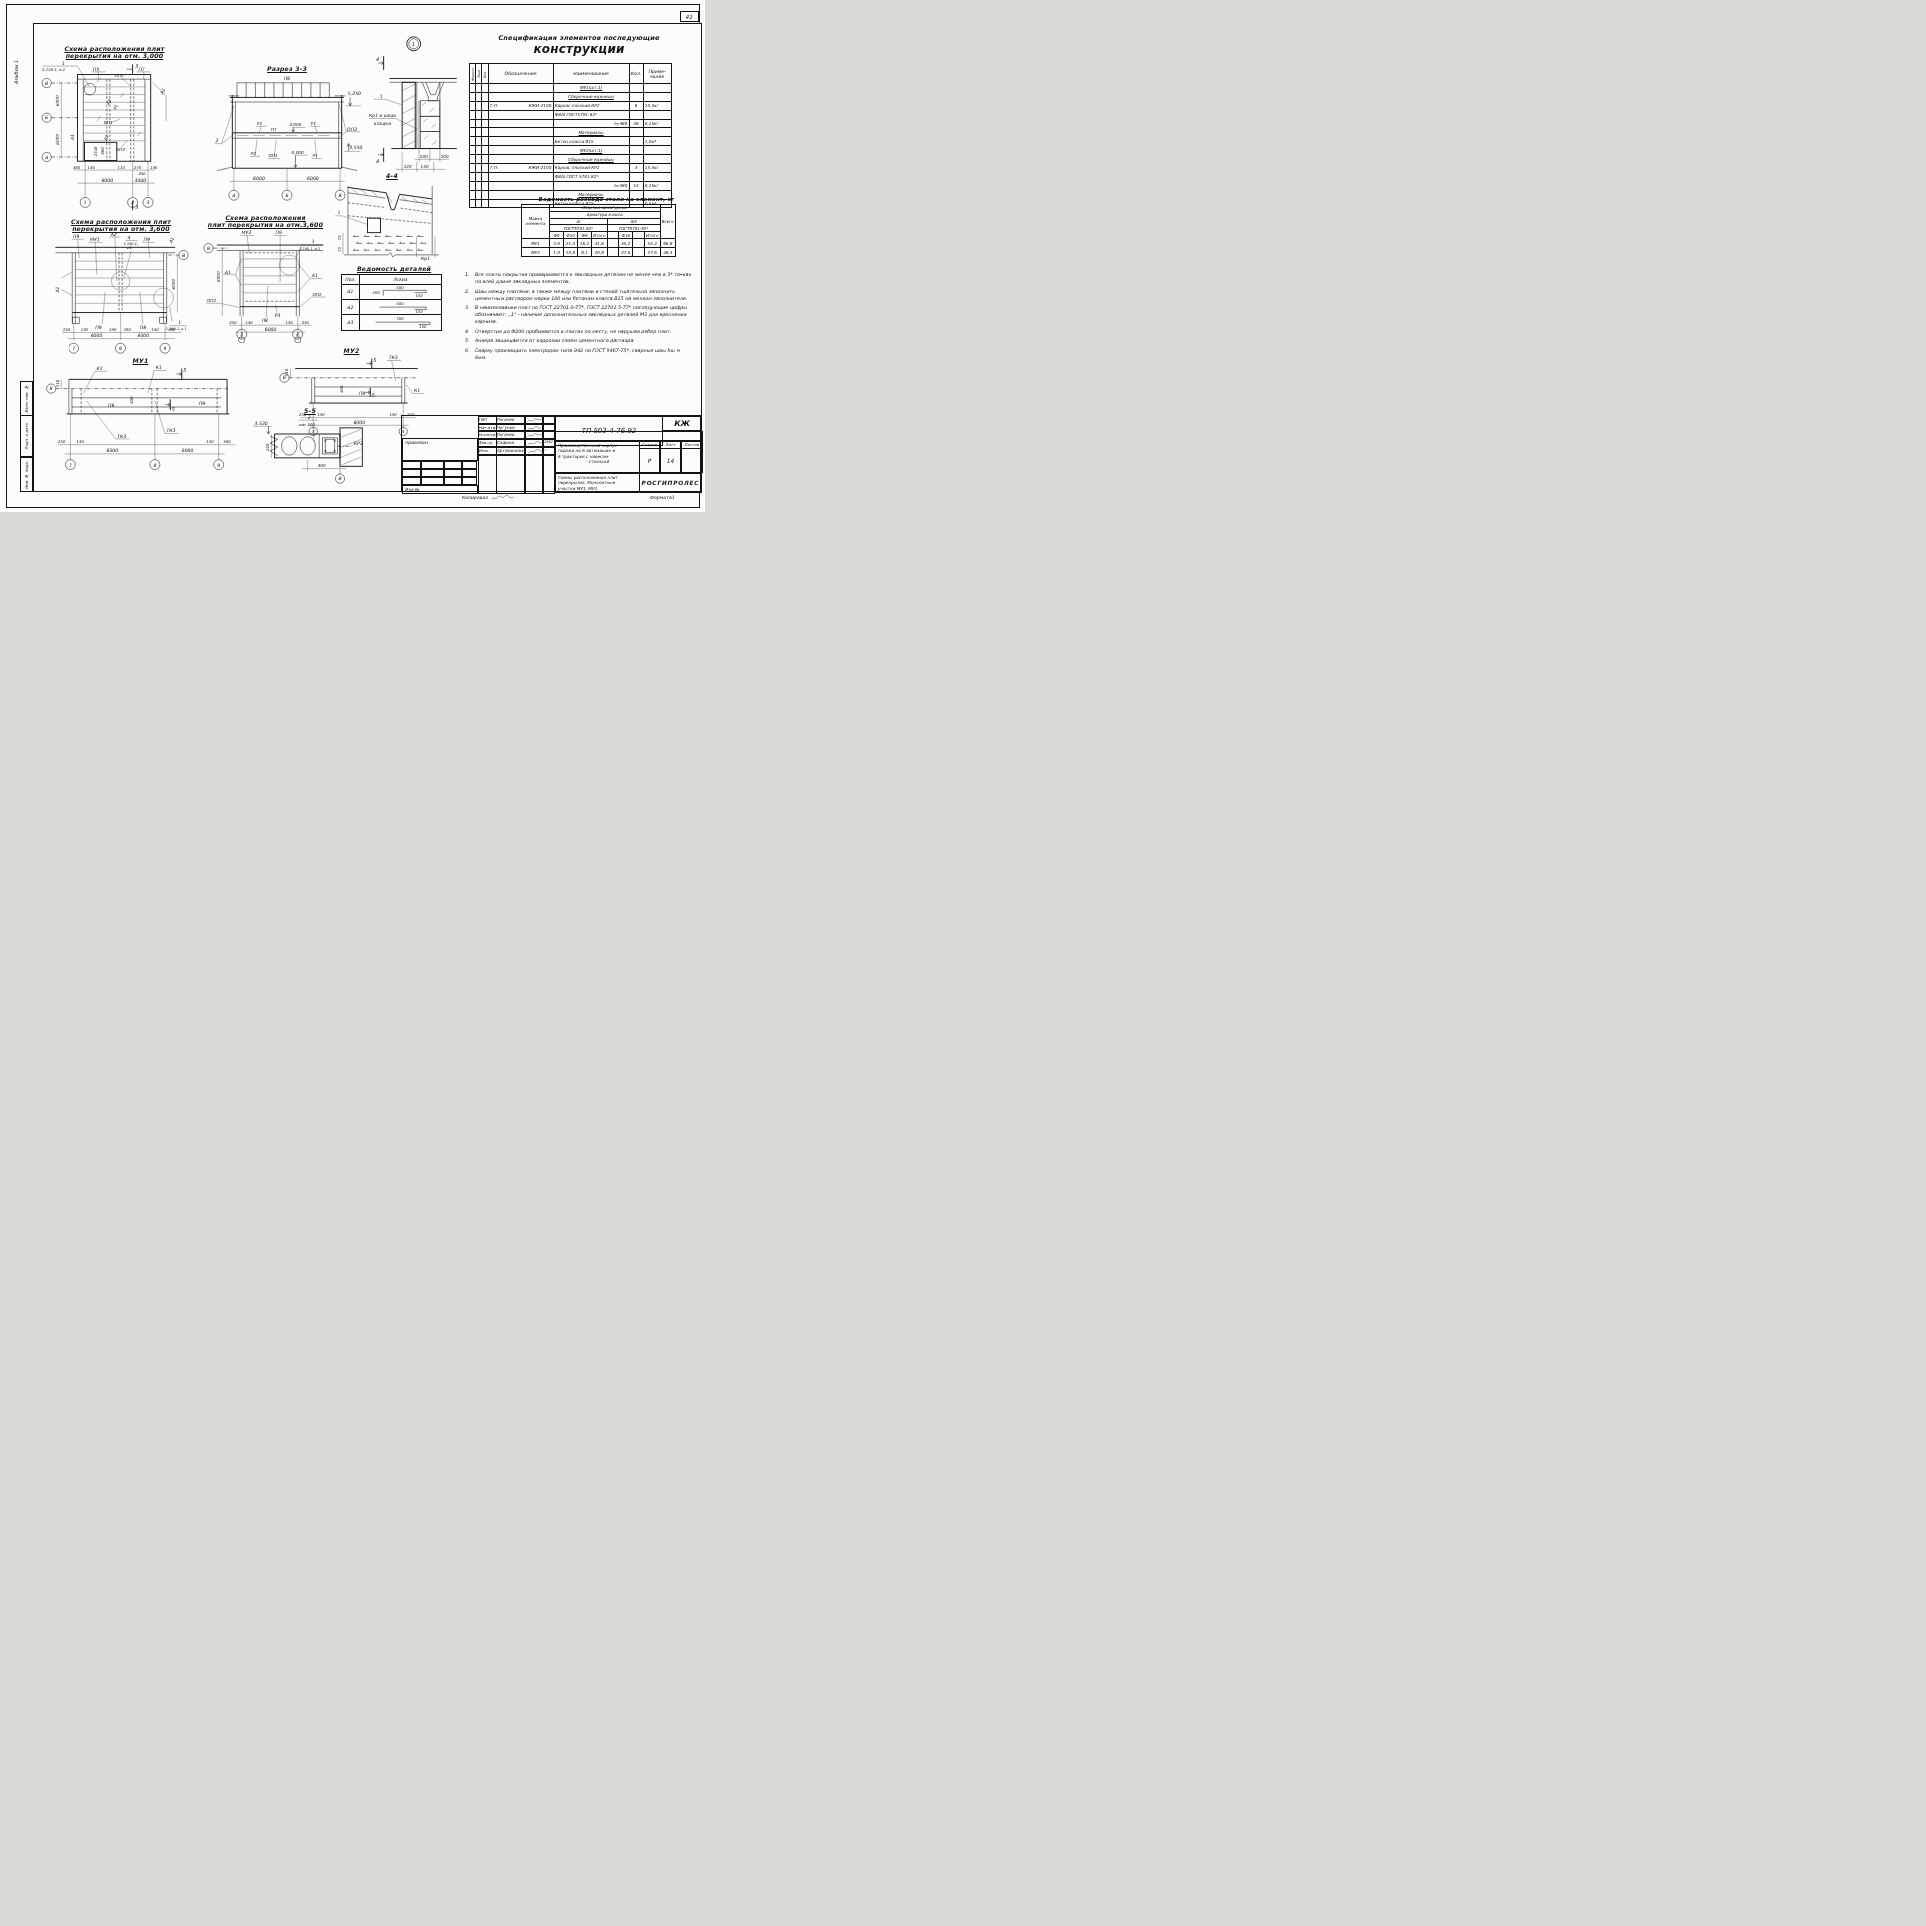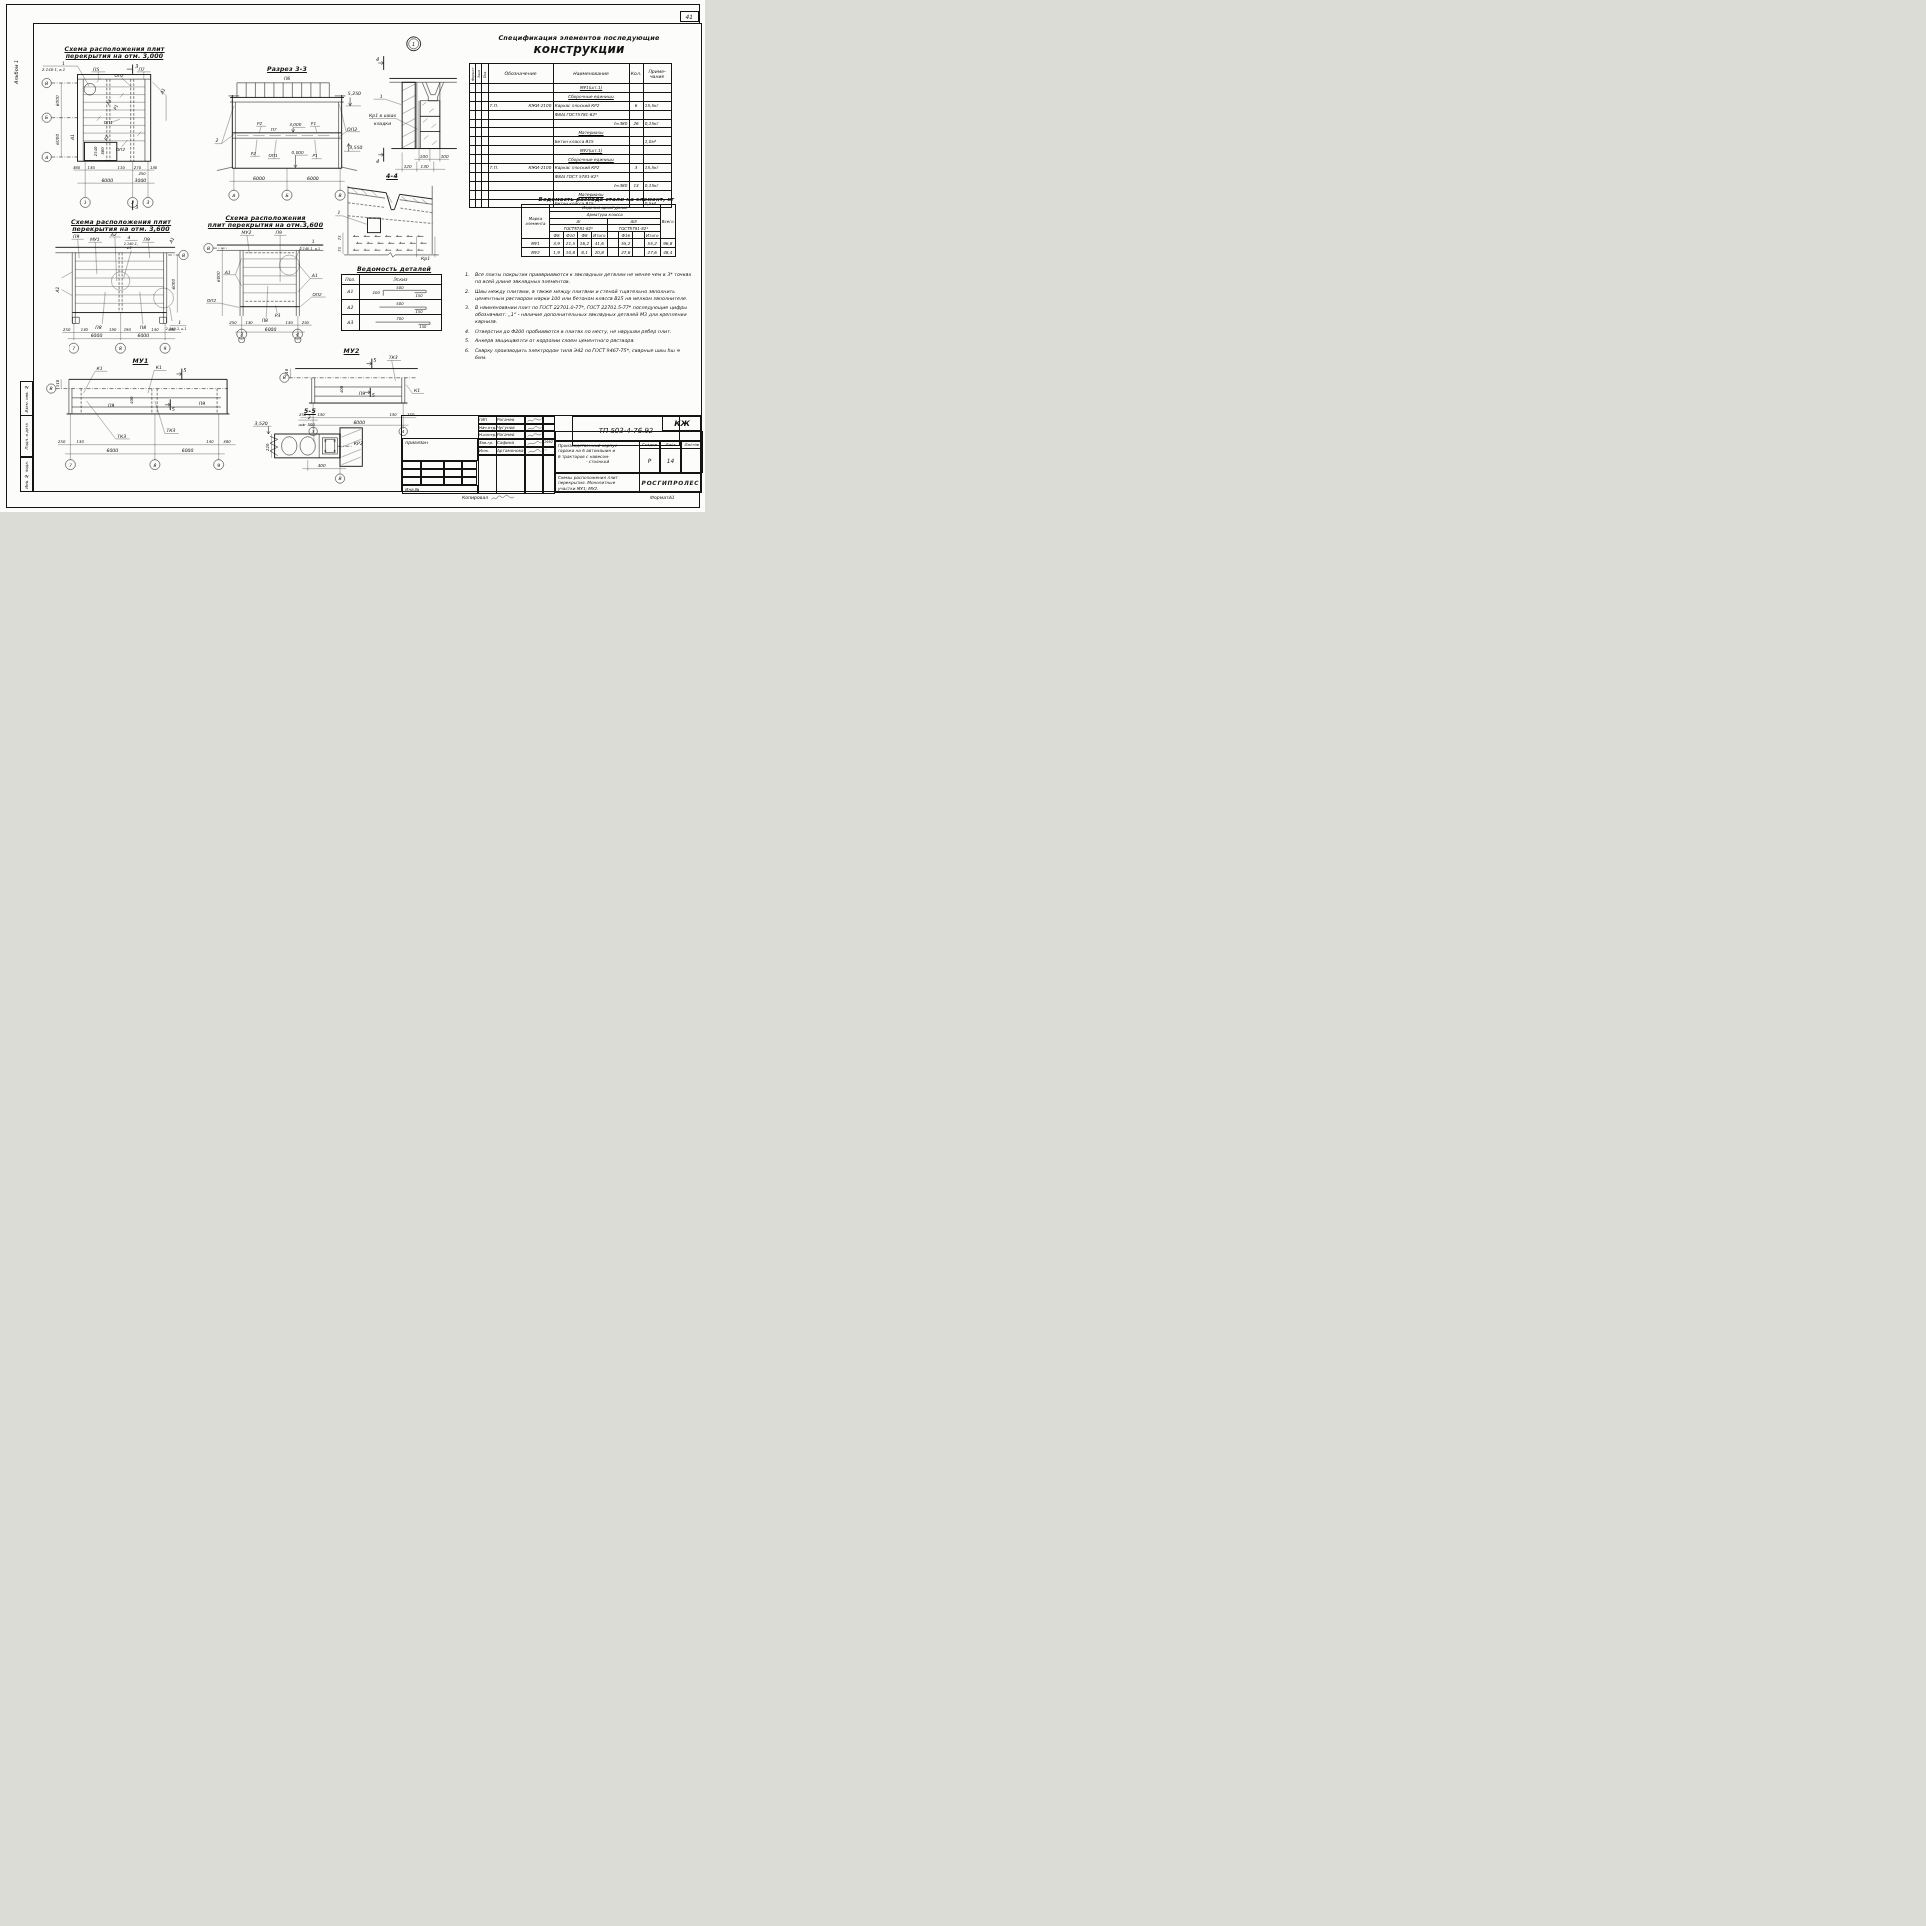--- a/index.html
+++ b/index.html
@@ -1011,21 +1011,21 @@
         <svg width="17" height="7" viewBox="0 0 44 18">
           <path class="sigpath" d="M6 12 C12 4,18 14,26 6 S34 12,40 8"></path>
         </svg>
       </div>
     <div class="cell" style="left:141px;top:31px;width:11.6px;height:7.7px;font-size:3.5px">~</div>
     <div class="cell" style="left:76px;top:39px;width:18.5px;height:39px"></div>
     <div class="cell" style="left:94px;top:39px;width:29px;height:39px"></div>
     <div class="cell" style="left:123px;top:39px;width:17.7px;height:39px"></div>
     <div class="cell" style="left:141px;top:39px;width:11.6px;height:39px"></div>
 
-    <div class="cell" style="left:170px;top:0;width:108px;height:30px;font-size:7px;display:flex;align-items:center;justify-content:center">ТП 503-4-76.92</div>
+    <div class="cell" style="left:153px;top:0;width:108px;height:30px;font-size:7px;display:flex;align-items:center;justify-content:center">ТП 503-4-76.92</div>
     <div class="cell" style="left:260px;top:0;width:40px;height:15.4px;font-size:7.7px;font-weight:bold;display:flex;align-items:center;justify-content:center">КЖ</div>
     <div class="cell" style="left:153px;top:15.4px;width:148px;height:9.2px"></div>
     <div class="cell" style="left:153px;top:25px;width:85px;height:32px;font-size:4.2px;padding:1.2px 1.9px;line-height:1.25">
       <div>Производственный корпус</div>
         <div>гаража на 6 автомашин и</div>
         <div>6 тракторов с навесом-</div>
         <div style="text-align:center">- стоянкой</div>
     </div>
     <div class="cell" style="left:237px;top:25px;width:21px;height:7.7px;font-size:3.9px;text-align:center">Стадия</div>
     <div class="cell" style="left:258px;top:25px;width:21px;height:7.7px;font-size:3.9px;text-align:center">Лист</div>

